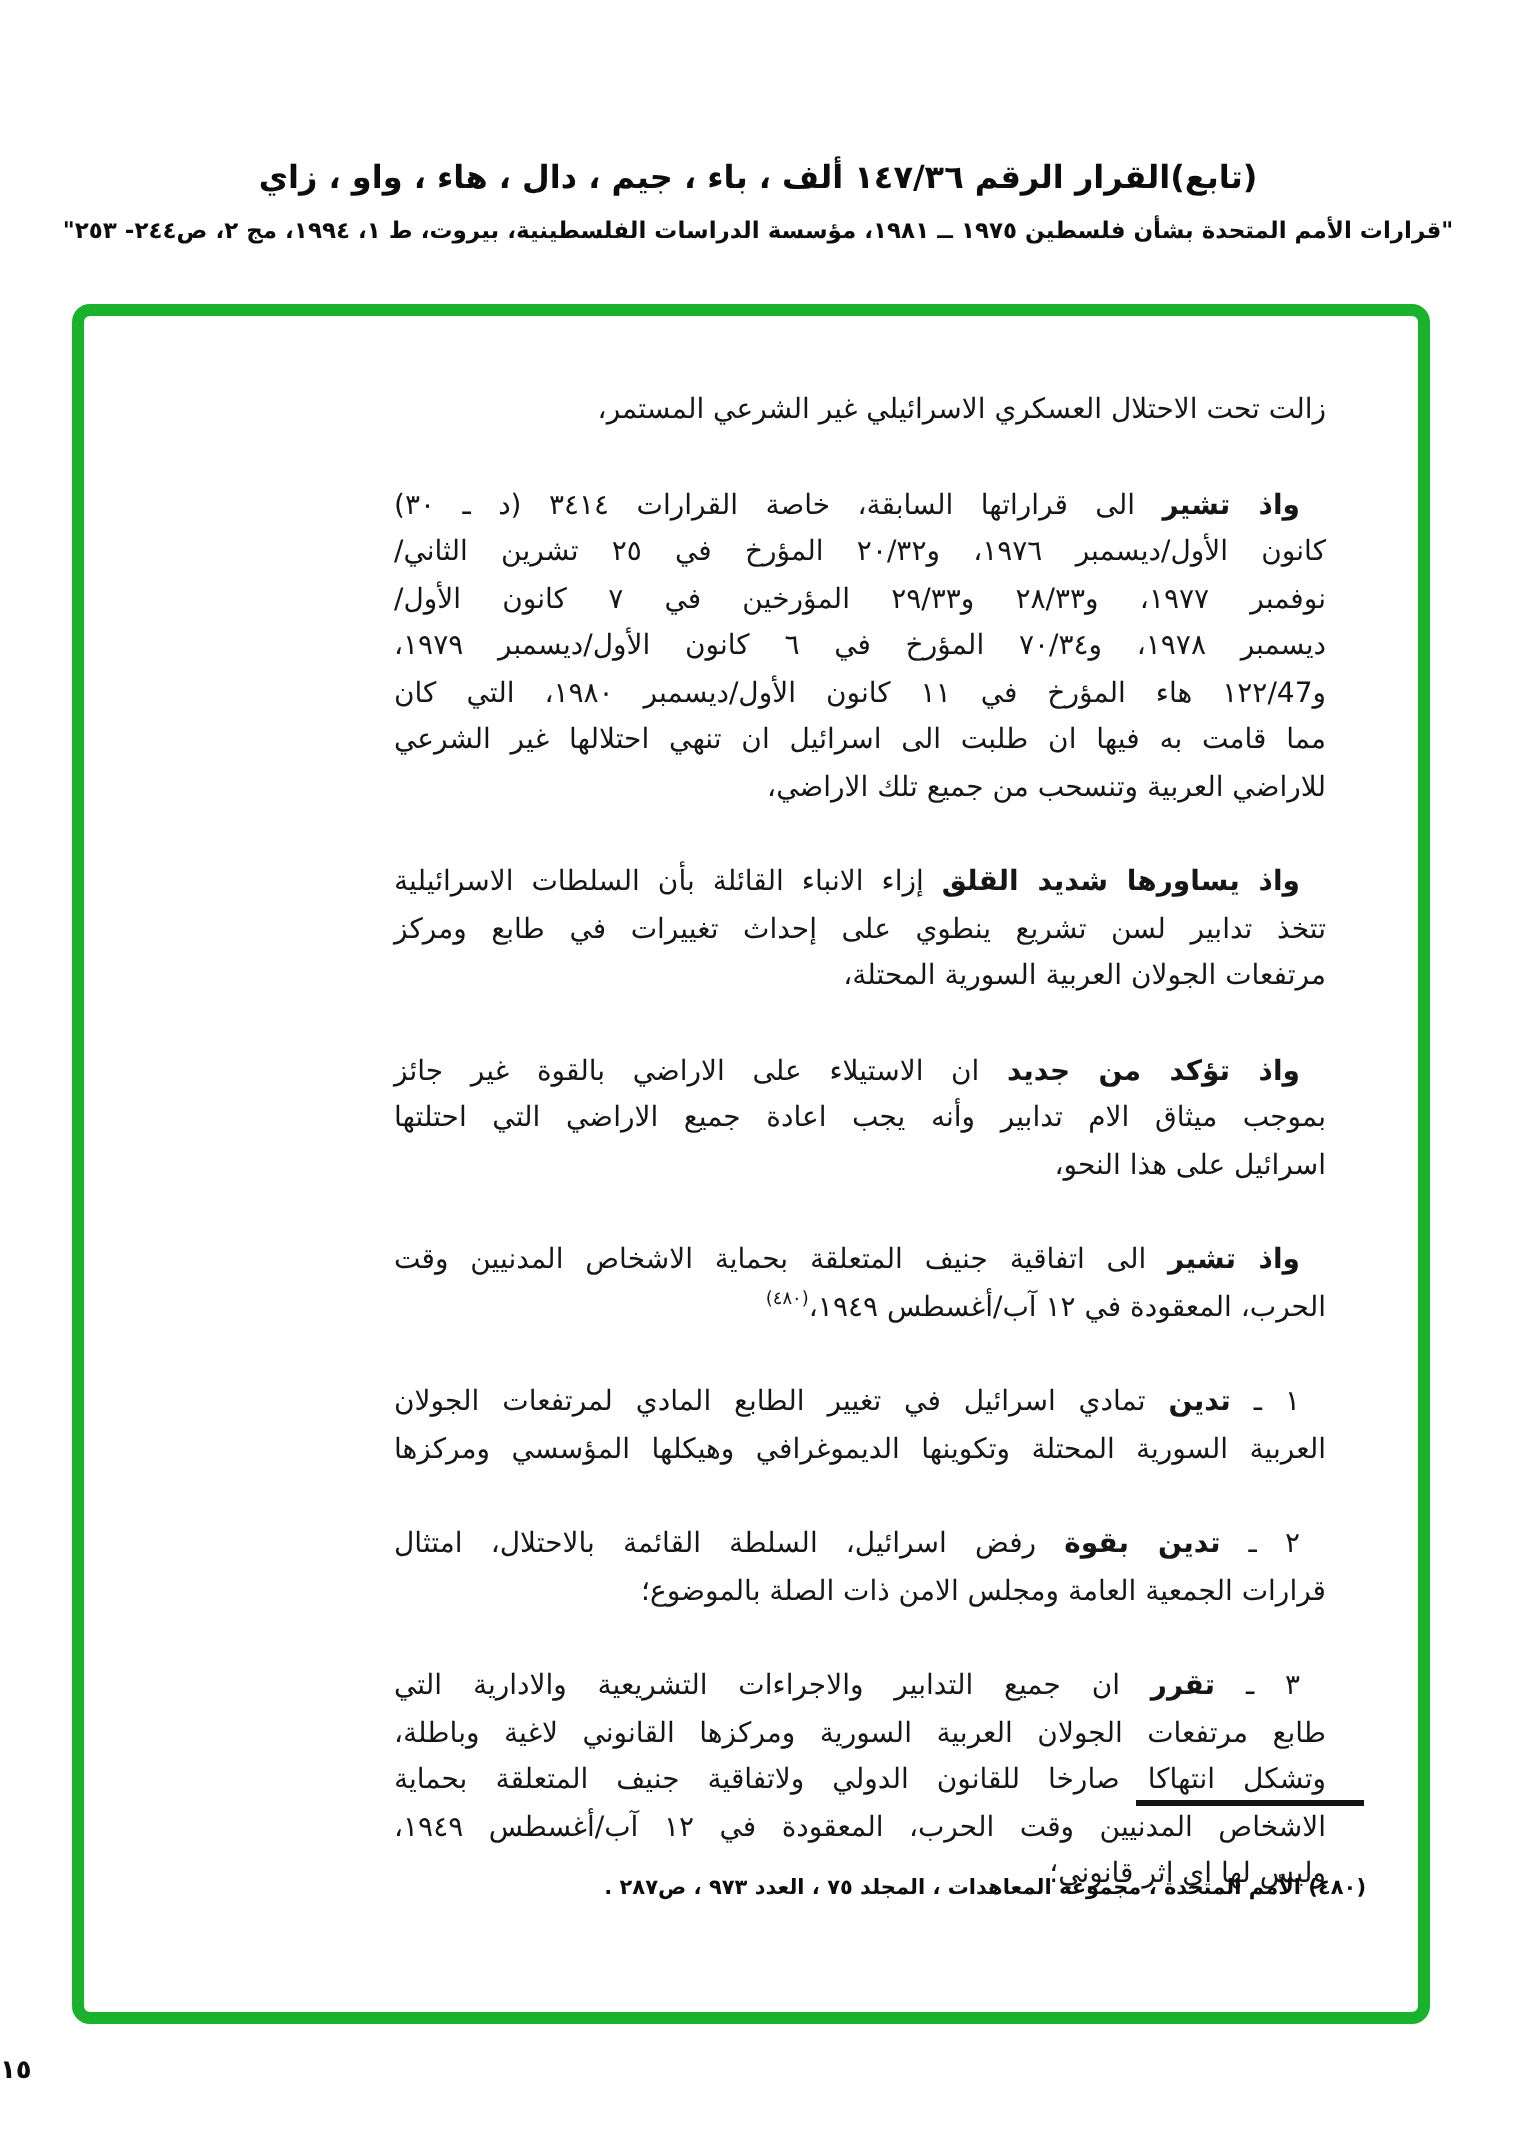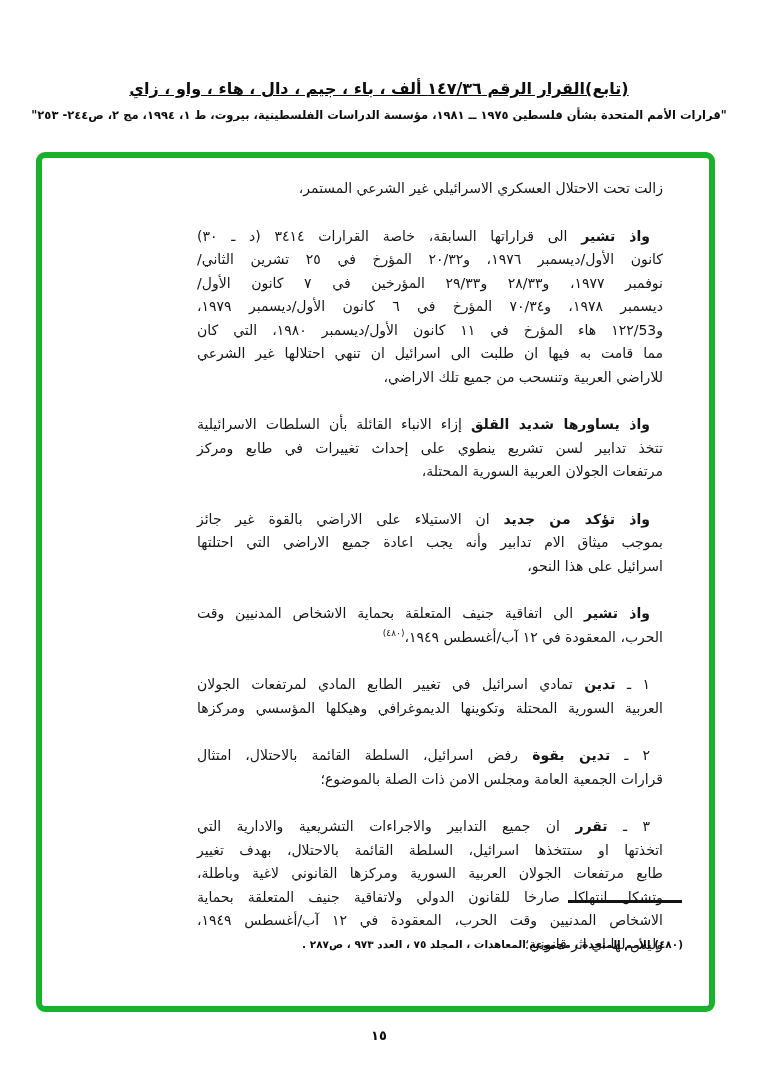--- a/index.html
+++ b/index.html
@@ -6,34 +6,33 @@
   body{background:#e8e8e8;font-family:"DejaVu Sans",sans-serif;}
   .page{
     position:relative;width:758px;height:1078px;margin:0 auto;
     background:#ffffff;overflow:hidden;color:#161616;
   }
   .hdr1{
     position:absolute;top:78px;left:0;width:758px;
     direction:rtl;text-align:center;
     font-weight:bold;font-size:16px;line-height:22px;color:#0d0d0d;
     letter-spacing:.2px;
-    text-decoration:underline;
   }
   .hdr2{
     position:absolute;top:106px;left:0;width:758px;
     direction:rtl;text-align:center;
     font-weight:bold;font-size:11.5px;line-height:18px;color:#0d0d0d;
   }
   .frame{
     position:absolute;left:36px;top:152px;width:679px;height:860px;
     box-sizing:border-box;border:6px solid #1ab22d;border-radius:9px;
     background:transparent;
   }
   .text-col{
-    position:absolute;left:197px;top:177px;width:466px;
+    position:absolute;left:197px;top:194px;width:466px;
     direction:rtl;
   }
   .bl{
     height:23.5px;line-height:23.5px;font-size:14px;
     direction:rtl;white-space:nowrap;color:#161616;
   }
   .bl.just{white-space:normal;text-align:justify;text-align-last:justify;}
   .bl.end{text-align:right;}
   .bl.ind{padding-right:13px;margin-top:24px;}
   .b{font-weight:bold;}
@@ -42,57 +41,56 @@
     position:absolute;left:568px;top:900px;width:114px;height:3px;
     background:#141414;
   }
   .footnote{
     position:absolute;top:936px;right:75px;width:420px;
     direction:rtl;text-align:right;
     font-weight:bold;font-size:10.5px;line-height:16px;color:#0d0d0d;
   }
   .page-num{
     position:absolute;top:1028px;left:0;width:758px;
-    text-align:center;font-weight:bold;font-size:13px;color:#0d0d0d;
+    text-align:left;font-weight:bold;font-size:13px;color:#0d0d0d;
   }
 </style>
 </head>
 <body>
 
 <div class="page">
 
   <div class="hdr1">(تابع)القرار الرقم ١٤٧/٣٦ ألف ، باء ، جيم ، دال ، هاء ، واو ، زاي</div>
 
   <div class="hdr2">"قرارات الأمم المتحدة بشأن فلسطين ١٩٧٥ ــ ١٩٨١، مؤسسة الدراسات الفلسطينية، بيروت، ط ١، ١٩٩٤، مج ٢، ص٢٤٤- ٢٥٣"</div>
 
   <div class="frame"></div>
 
   <div class="text-col" id="body-lines">
       <div class="bl end"><span>زالت تحت الاحتلال العسكري الاسرائيلي غير الشرعي المستمر،</span></div>
       <div class="bl just ind"><span class="b">واذ تشير</span><span> الى قراراتها السابقة، خاصة القرارات ٣٤١٤ (د ـ ٣٠)</span></div>
       <div class="bl just"><span>كانون الأول/ديسمبر ١٩٧٦، و٢٠/٣٢ المؤرخ في ٢٥ تشرين الثاني/</span></div>
       <div class="bl just"><span>نوفمبر ١٩٧٧، و٢٨/٣٣ و٢٩/٣٣ المؤرخين في ٧ كانون الأول/</span></div>
       <div class="bl just"><span>ديسمبر ١٩٧٨، و٧٠/٣٤ المؤرخ في ٦ كانون الأول/ديسمبر ١٩٧٩،</span></div>
-      <div class="bl just"><span>و١٢٢/53 هاء المؤرخ في ١١ كانون الأول/ديسمبر ١٩٨٠، التي كان</span></div>
+      <div class="bl just"><span>و١٢٢/47 هاء المؤرخ في ١١ كانون الأول/ديسمبر ١٩٨٠، التي كان</span></div>
       <div class="bl just"><span>مما قامت به فيها ان طلبت الى اسرائيل ان تنهي احتلالها غير الشرعي</span></div>
       <div class="bl end"><span>للاراضي العربية وتنسحب من جميع تلك الاراضي،</span></div>
       <div class="bl just ind"><span class="b">واذ يساورها شديد القلق</span><span> إزاء الانباء القائلة بأن السلطات الاسرائيلية</span></div>
       <div class="bl just"><span>تتخذ تدابير لسن تشريع ينطوي على إحداث تغييرات في طابع ومركز</span></div>
       <div class="bl end"><span>مرتفعات الجولان العربية السورية المحتلة،</span></div>
       <div class="bl just ind"><span class="b">واذ تؤكد من جديد</span><span> ان الاستيلاء على الاراضي بالقوة غير جائز</span></div>
       <div class="bl just"><span>بموجب ميثاق الام تدابير وأنه يجب اعادة جميع الاراضي التي احتلتها</span></div>
       <div class="bl end"><span>اسرائيل على هذا النحو،</span></div>
       <div class="bl just ind"><span class="b">واذ تشير</span><span> الى اتفاقية جنيف المتعلقة بحماية الاشخاص المدنيين وقت</span></div>
       <div class="bl end"><span>الحرب، المعقودة في ١٢ آب/أغسطس ١٩٤٩،</span><sup class="fnref">(٤٨٠)</sup></div>
       <div class="bl just ind"><span>١ ـ </span><span class="b">تدين</span><span> تمادي اسرائيل في تغيير الطابع المادي لمرتفعات الجولان</span></div>
       <div class="bl just"><span>العربية السورية المحتلة وتكوينها الديموغرافي وهيكلها المؤسسي ومركزها</span></div>
       <div class="bl just ind"><span>٢ ـ </span><span class="b">تدين بقوة</span><span> رفض اسرائيل، السلطة القائمة بالاحتلال، امتثال</span></div>
       <div class="bl end"><span>قرارات الجمعية العامة ومجلس الامن ذات الصلة بالموضوع؛</span></div>
       <div class="bl just ind"><span>٣ ـ </span><span class="b">تقرر</span><span> ان جميع التدابير والاجراءات التشريعية والادارية التي</span></div>
-      <div class="bl just"><span>اتخذتها او ستتخذها اسرائيل، السلطة القائمة بالاحتلال، بهدف تغيير</span></div>
       <div class="bl just"><span>طابع مرتفعات الجولان العربية السورية ومركزها القانوني لاغية وباطلة،</span></div>
       <div class="bl just"><span>وتشكل انتهاكا صارخا للقانون الدولي ولاتفاقية جنيف المتعلقة بحماية</span></div>
       <div class="bl just"><span>الاشخاص المدنيين وقت الحرب، المعقودة في ١٢ آب/أغسطس ١٩٤٩،</span></div>
       <div class="bl end"><span>وليس لها اي اثر قانوني؛</span></div>
     </div>
 
   <div class="fn-rule"></div>
 
   <div class="footnote">(٤٨٠) الأمم المتحدة ، مجموعة المعاهدات ، المجلد ٧٥ ، العدد ٩٧٣ ، ص٢٨٧ .</div>
 

